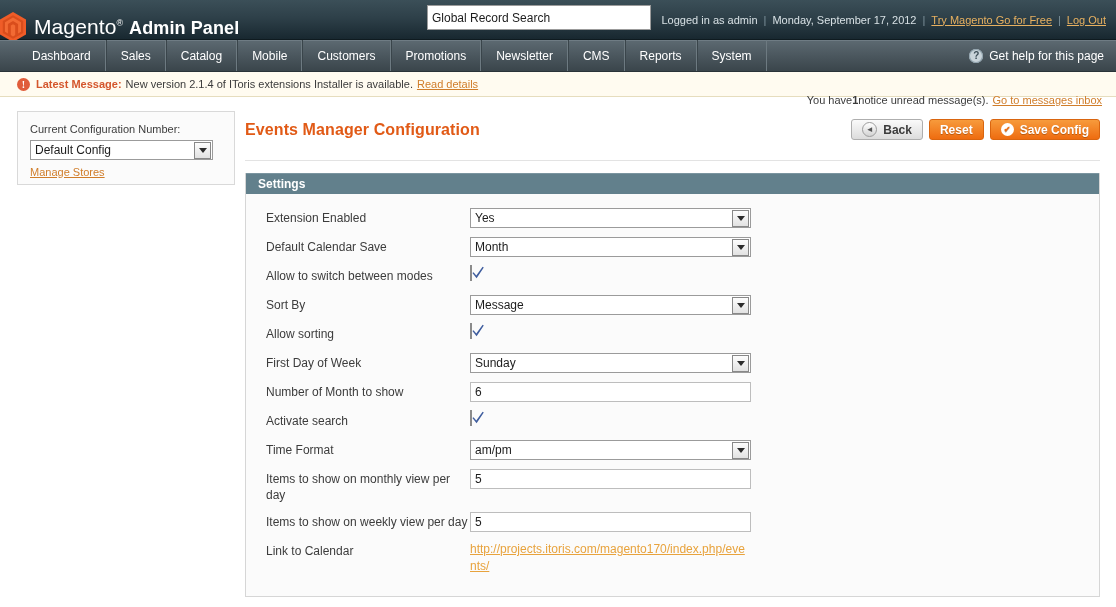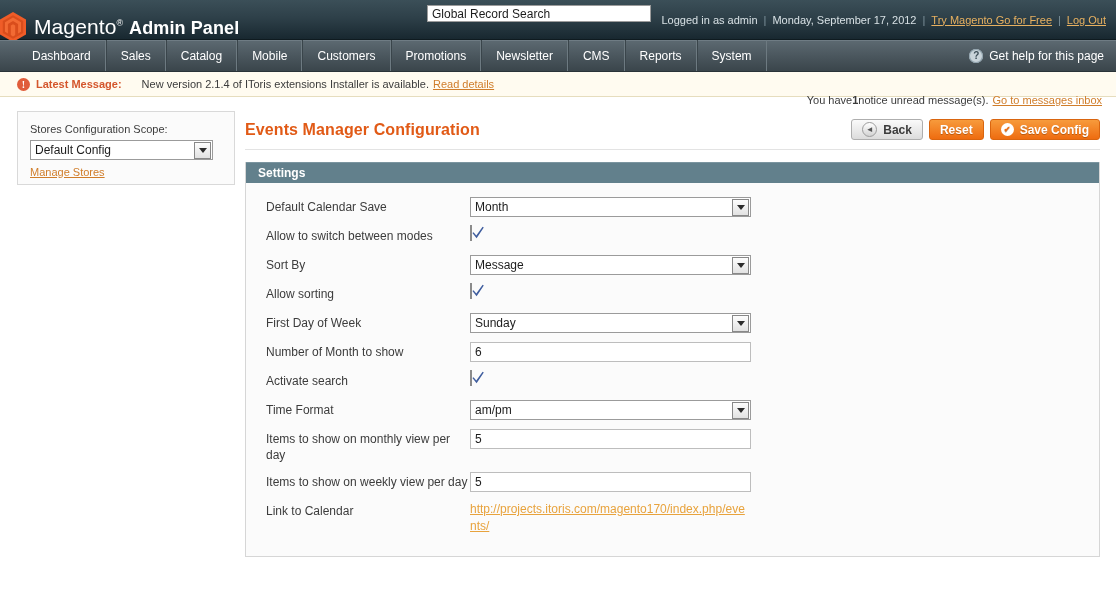--- a/index.html
+++ b/index.html
@@ -56,21 +56,21 @@
   .logo-text .tm {
     font-size: 9px;
     vertical-align: super;
   }
 
   .global-search {
     position: absolute;
     left: 427px;
     top: 5px;
     width: 224px;
-    height: 17px;
+    height: 25px;
     border: 1px solid #9b9b9b;
     background: #ffffff;
     font-family: "Liberation Sans", sans-serif;
     font-size: 12px;
     color: #1c1c1c;
     padding: 0 4px;
     box-sizing: border-box;
     outline: none;
   }
 
@@ -175,21 +175,21 @@
     font-weight: bold;
     line-height: 13px;
     text-align: center;
     margin-right: 6px;
     flex: none;
     font-family: "Liberation Serif", serif;
   }
   .msgbar .latest {
     color: #d4562c;
     font-weight: bold;
-    margin-right: 20px;
+    margin-right: 4px;
   }
   .msgbar a {
     color: #d07d2a;
     text-decoration: underline;
     margin-left: 4px;
   }
   .msgbar-right {
     position: absolute;
     right: 14px;
     top: 16px;
@@ -279,21 +279,21 @@
     flex: 1;
     padding: 0 16px 0 26px;
     box-sizing: border-box;
     min-width: 0;
   }
   .content-head {
     display: flex;
     align-items: center;
     justify-content: space-between;
     padding-top: 22px;
-    padding-bottom: 9px;
+    padding-bottom: 20px;
     border-bottom: 1px solid #e3e3e3;
   }
   .page-title {
     font-size: 16px;
     font-weight: bold;
     color: #e15a16;
     letter-spacing: 0.1px;
   }
   .btns { display: flex; align-items: center; gap: 6px; }
   .btn {
@@ -512,21 +512,21 @@
       <b>1</b>
       <span> notice unread message(s).</span>
     <a href="#">Go to messages inbox</a>
   </div>
 </div>
 
 <div class="main">
 
   <div class="sidebar">
     <div class="scope-box">
-      <div class="scope-label">Stores Configuration Scope:</div>
+      <div class="scope-label">Current Configuration Number:</div>
       <div class="scope-select">
         <span class="val">Default Config</span>
         <span class="sel-arrow"></span>
       </div>
       <a class="manage-stores" href="#">Manage Stores</a>
     </div>
   </div>
 
   <div class="content">
     <div class="content-head">
@@ -545,20 +545,29 @@
         </div>
       </div>
     </div>
 
     <div class="panel">
       <div class="panel-head">
         <span>Settings</span>
       </div>
       <div class="panel-body" id="fields">
           <div class="frow">
+            <div class="flabel">Extension Enabled</div>
+            <div class="fctl">
+              <div class="m-select">
+                <span class="val">Yes</span>
+                <span class="sel-arrow"></span>
+              </div>
+            </div>
+          </div>
+          <div class="frow">
             <div class="flabel">Default Calendar Save</div>
             <div class="fctl">
               <div class="m-select">
                 <span class="val">Month</span>
                 <span class="sel-arrow"></span>
               </div>
             </div>
           </div>
           <div class="frow">
             <div class="flabel">Allow to switch between modes</div>

